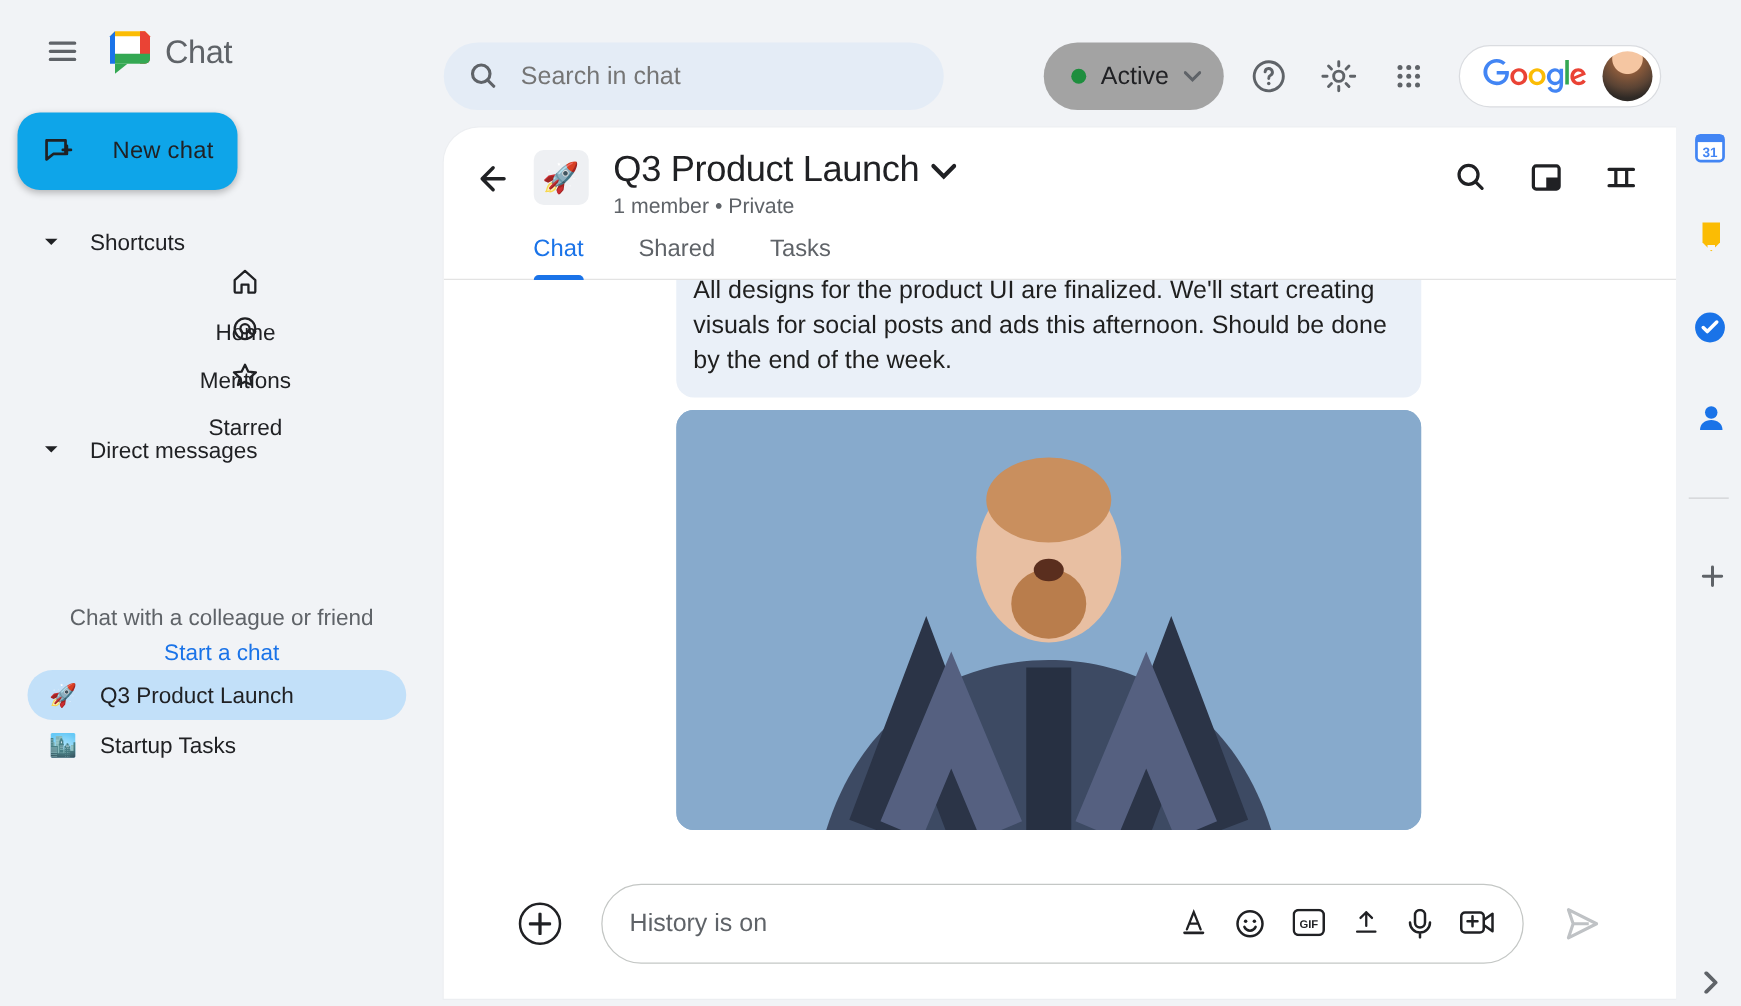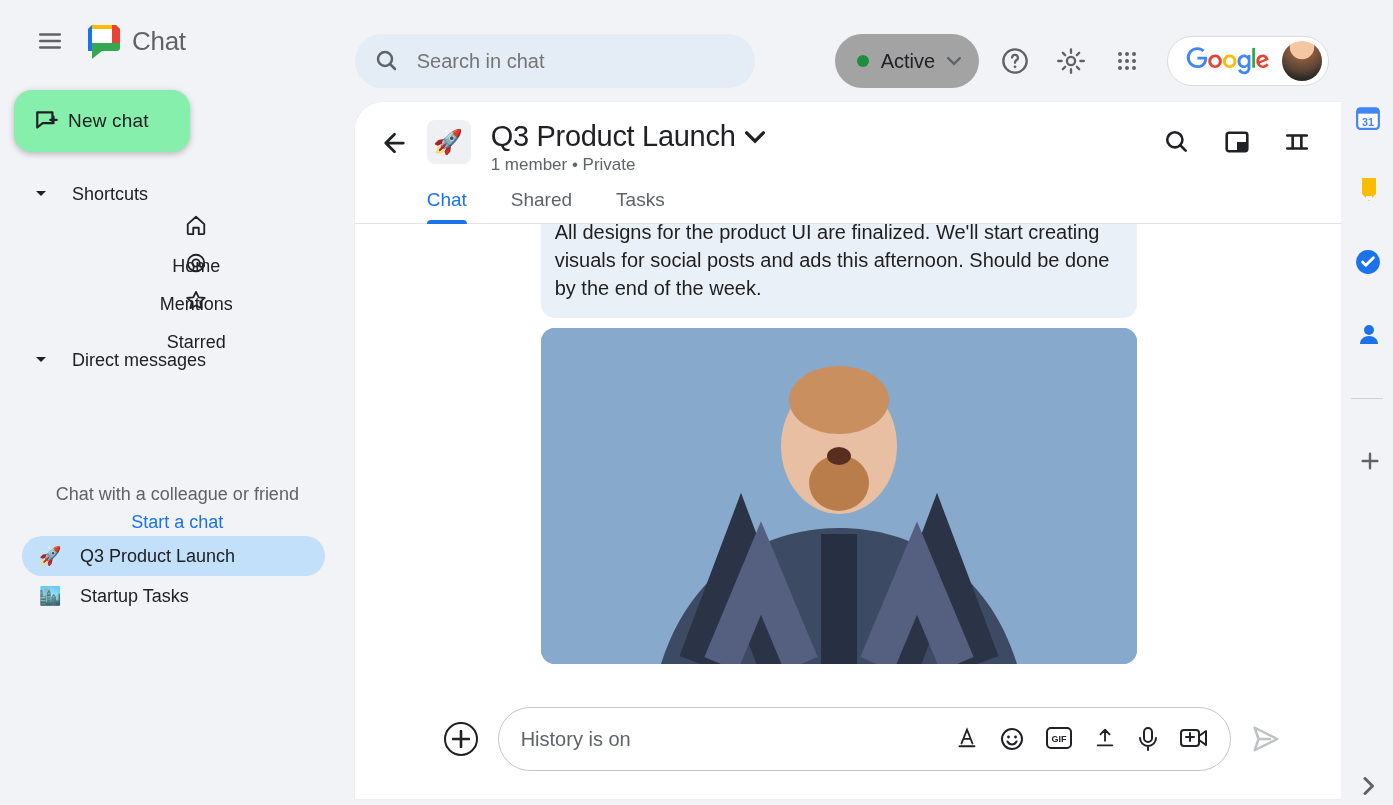--- a/index.html
+++ b/index.html
@@ -6,21 +6,21 @@
   html, body { width: 1393px; height: 805px; overflow: hidden; font-family: 'Google Sans', Arial, sans-serif; background: #f1f3f6; }
   body { display: flex; color: #202124; }
 
   
   .sidebar { width: 424px; height: 100%; display: flex; flex-direction: column; padding: 10px 0 0 0; }
   .sb-top { display: flex; align-items: center; gap: 18px; padding: 0 0 0 34px; height: 62px; }
   .menu-icon { cursor: pointer; }
   .logo { display: flex; align-items: center; gap: 8px; }
   .logo span { font-size: 26px; color: #5f6368; font-weight: 400; letter-spacing: -0.3px; }
 
-  .new-chat-btn { margin: 18px 0 22px 14px; width: 176px; height: 62px; border-radius: 18px; background: #86efac; box-shadow: 0 2px 6px rgba(0,0,0,0.25); display: flex; align-items: center; gap: 8px; padding-left: 20px; font-size: 19px; font-weight: 500; letter-spacing: 0.2px; cursor: pointer; }
+  .new-chat-btn { margin: 18px 0 22px 14px; width: 176px; height: 62px; border-radius: 18px; background: #0ea5e9; box-shadow: 0 2px 6px rgba(0,0,0,0.25); display: flex; align-items: center; gap: 30px; padding-left: 20px; font-size: 19px; font-weight: 500; letter-spacing: 0.2px; cursor: pointer; }
 
   .nav-group { padding: 0 0 0 34px; }
   .nav-header { display: flex; align-items: center; gap: 24px; height: 40px; font-size: 18px; font-weight: 500; cursor: pointer; }
   .nav-header .triangle { width: 14px; display:flex; justify-content:center; }
   .nav-item { display: flex; align-items: center; gap: 20px; height: 38px; font-size: 18px; cursor: pointer; padding-left: 4px; flex-direction: column; }
   .nav-icon { width: 24px; display: flex; justify-content: center; }
 
   .dm-hint { text-align: center; font-size: 18px; color: #5f6368; margin-top: 100px; padding: 0 30px; line-height: 28px; }
   .dm-hint a { color: #1a73e8; cursor: pointer; }
 
@@ -55,21 +55,21 @@
   .tab { font-size:19px; color:#5f6368; padding-bottom:12px; cursor:pointer; position:relative; }
   .tab.active { color:#1a73e8; font-weight:500; }
   .tab.active::after { content:""; position:absolute; left:0; right:0; bottom:-1px; height:4px; background:#1a73e8; border-radius:4px 4px 0 0; }
 
   .msg-area { flex:1; overflow:hidden; padding: 0 30px 0 186px; position:relative; }
   .msg-bubble { background:#eaf0f8; border-radius: 0 0 14px 14px; padding: 0 24px 16px 14px; font-size:20px; line-height:28px; color:#1f1f1f; width: 596px; margin-top:-6px; }
   .gif-box { width:596px; height:336px; border-radius:14px; margin-top:10px; overflow:hidden; background:#89adce; position:relative; }
   
   .gif-box svg { width:100%; height:100%; display:block; }
 
-  .composer-row { display:flex; align-items:center; gap:20px; padding: 16px 60px 28px 89px; }
+  .composer-row { display:flex; align-items:center; gap:32px; padding: 16px 60px 28px 60px; }
   .plus-btn { width:34px; height:34px; border:2.5px solid #202124; border-radius:50%; display:flex; align-items:center; justify-content:center; cursor:pointer; }
   .composer { flex:1; height:64px; border:1px solid #c4c7c5; border-radius:34px; display:flex; align-items:center; padding:0 22px; gap:18px; }
   .composer span.ph { font-size:20px; color:#5f6368; flex:1; }
   .comp-icons { display:flex; gap:22px; }
   .send-btn { cursor:pointer; }
 
   
   .rail { width:62px; background:#f1f3f6; display:flex; flex-direction:column; align-items:center; padding-top:104px; gap:44px; }
   .rail-icon { width:28px; height:28px; display:flex; align-items:center; justify-content:flex-end; cursor:pointer; }
   .rail-divider { width:32px; height:1px; background:#cfd1d4; margin:6px 0 4px; }

